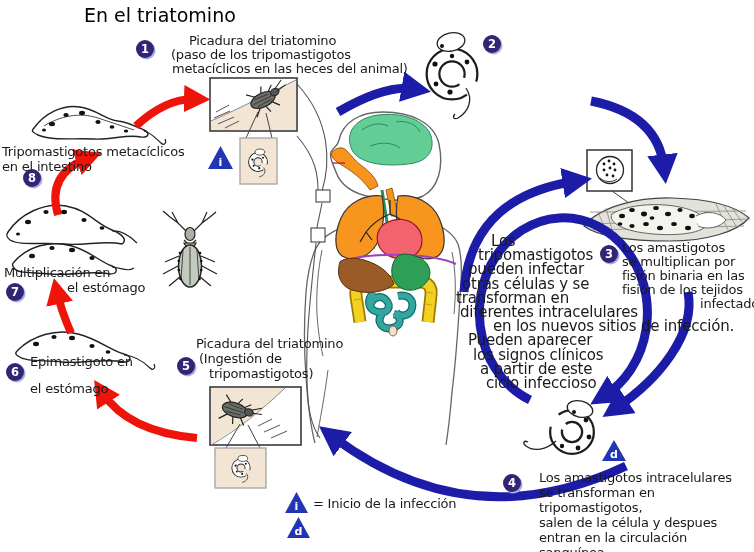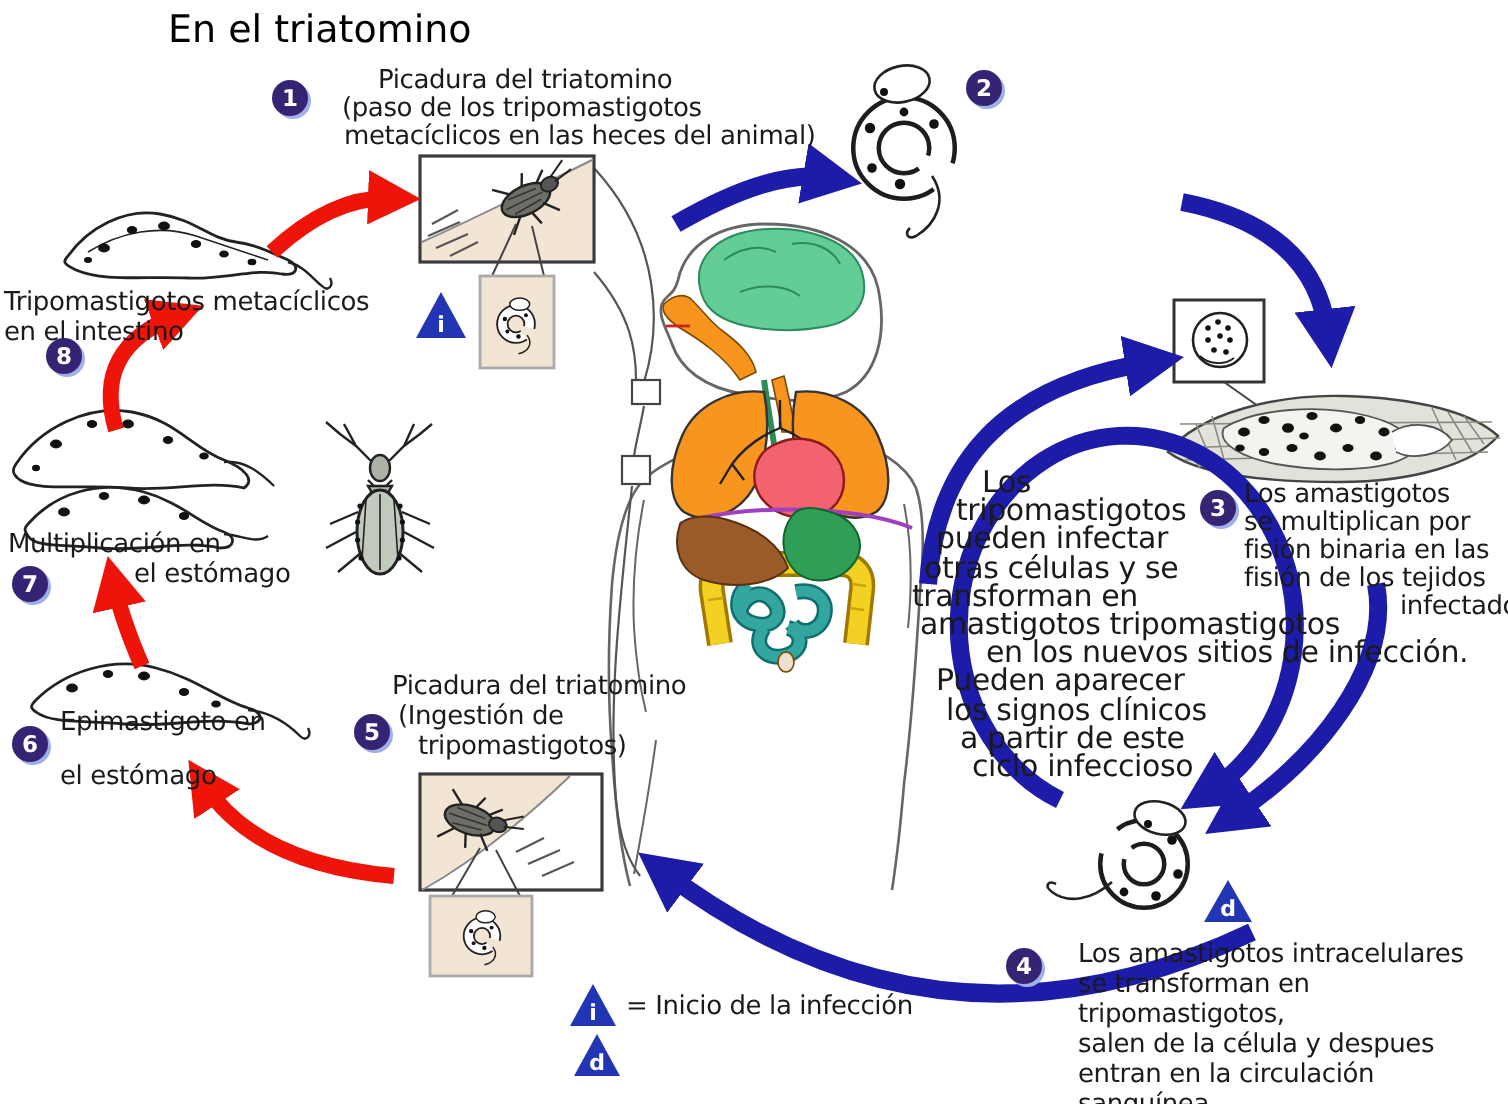--- a/index.html
+++ b/index.html
@@ -330,21 +330,21 @@
   <div class="t" style="left:67px;top:280px;">el estómago</div>
 
   <div class="t tm" style="left:2px;top:144px;">Tripomastigotos metacíclicos
 en el intestino</div>
 
   <div class="loopline" style="left:491px;top:235px;">Los</div>
   <div class="loopline" style="left:478px;top:249px;">tripomastigotos</div>
   <div class="loopline" style="left:468px;top:263px;">pueden infectar</div>
   <div class="loopline" style="left:462px;top:278px;">otras células y se</div>
   <div class="loopline" style="left:456px;top:292px;">transforman en</div>
-  <div class="loopline" style="left:460px;top:306px;">amastigotos tripomastigotos</div>
+  <div class="loopline" style="left:460px;top:306px;">diferentes intracelulares</div>
   <div class="loopline" style="left:460px;top:320px;padding-left:33px;">en los nuevos sitios de infección.</div>
   <div class="loopline" style="left:468px;top:334px;">Pueden aparecer</div>
   <div class="loopline" style="left:473px;top:349px;">los signos clínicos</div>
   <div class="loopline" style="left:480px;top:363px;">a partir de este</div>
   <div class="loopline" style="left:486px;top:377px;">ciclo infeccioso</div>
 
   <div class="tri" style="left:208px;top:146px;width:25px;height:23px;">i</div>
   <div class="tri" style="left:602px;top:440px;width:24px;height:21px;">d</div>
 
   <div class="tri" style="left:285px;top:492px;width:23px;height:21px;">i</div>

